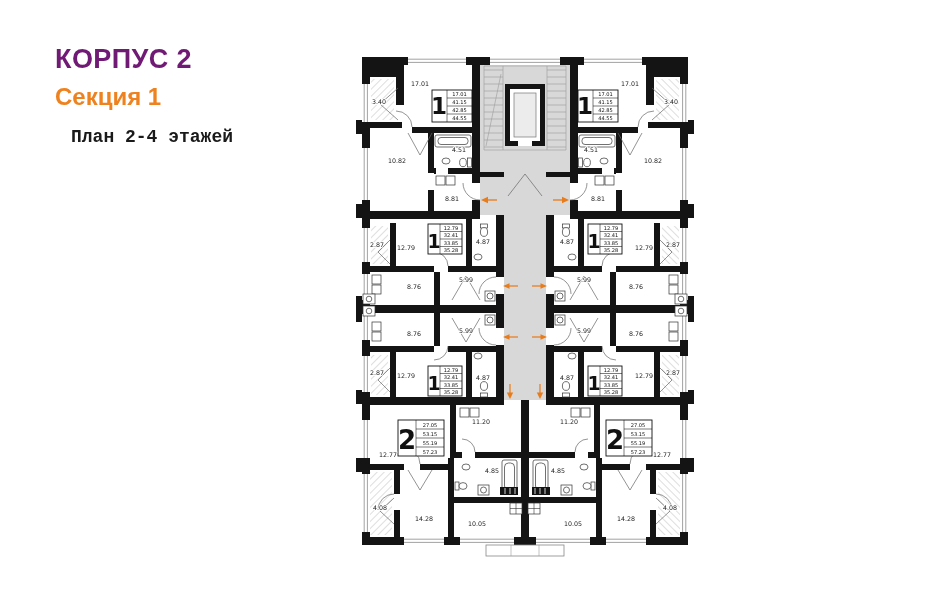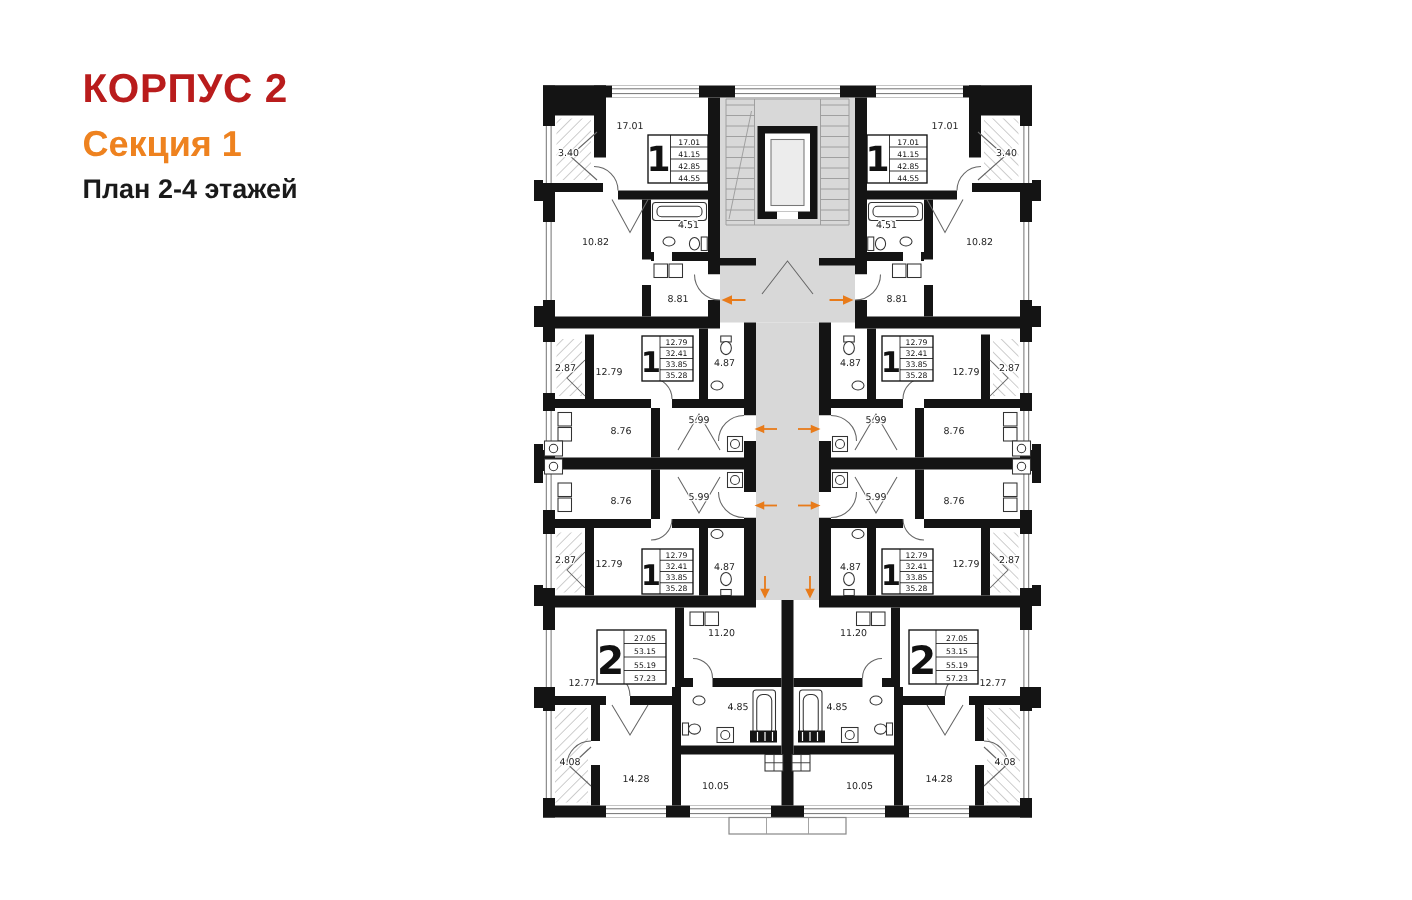--- a/index.html
+++ b/index.html
@@ -1,21 +1,21 @@
 <!DOCTYPE html>
 <html><head>
 <meta charset="utf-8">
 <style>
   html,body{margin:0;padding:0;}
   body{width:941px;height:600px;background:#ffffff;position:relative;overflow:hidden;
        font-family:"Liberation Sans",sans-serif;}
   .header{position:absolute;left:55px;top:44px;}
-  .header .building{font-size:27px;font-weight:bold;color:#b91c1c;letter-spacing:.4px;margin:0 0 8px 0;}
+  .header .building{font-size:27px;font-weight:bold;color:#701a75;letter-spacing:.4px;margin:0 0 8px 0;}
   .header .section{font-size:24px;font-weight:bold;color:#ee821f;margin:0 0 5px 0;}
-  .header .plan{font-size:18px;font-weight:bold;color:#1a1a1a;margin:0;}
+  .header .plan{font-size:18px;font-weight:bold;color:#1a1a1a;margin:16px;font-family:Liberation Mono, monospace;}
   svg{position:absolute;left:0;top:0;}
   svg text{font-family:"DejaVu Sans",sans-serif;}
   .rl{font-size:6.3px;fill:#222;text-anchor:middle;paint-order:stroke;stroke:#fff;stroke-width:1.6px;}
   .tv{font-size:5.1px;fill:#111;text-anchor:middle;}
   .tn{font-weight:bold;fill:#111;text-anchor:middle;}
   .tbox{fill:#fff;stroke:#111;stroke-width:.9;}
   .tline{fill:none;stroke:#111;stroke-width:.55;}
   .thin{fill:none;stroke:#9a9a9a;stroke-width:.6;}
   .arc{fill:none;stroke:#666;stroke-width:.7;}
   .winline{fill:none;stroke:#444;stroke-width:.5;}

